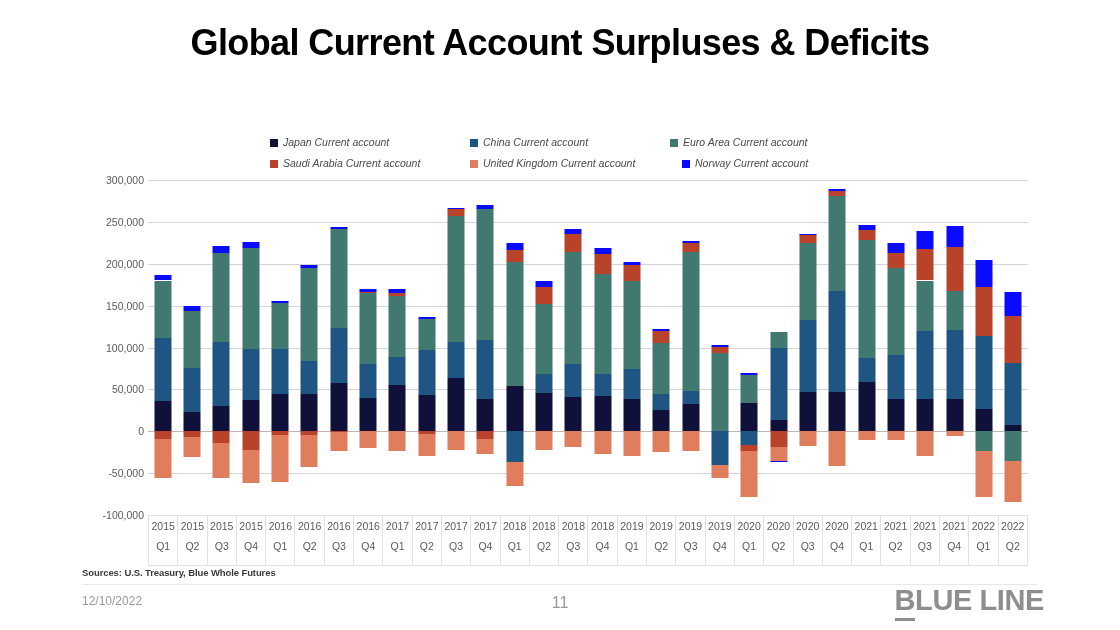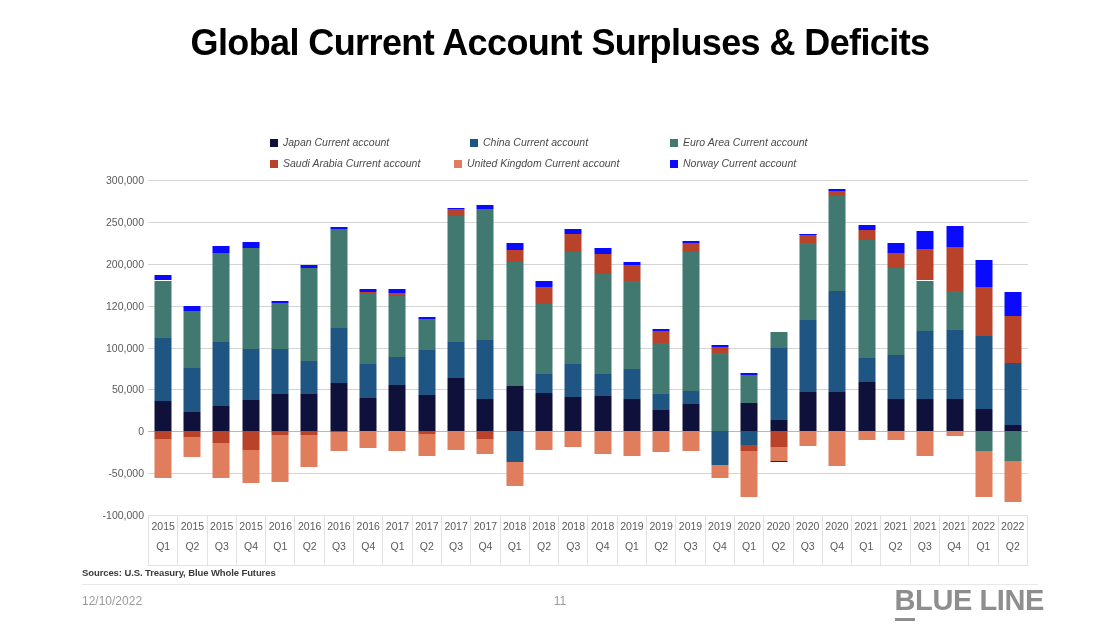--- a/index.html
+++ b/index.html
@@ -89,21 +89,21 @@
   }
   .footrule{
     position:absolute;left:82px;right:82px;top:584px;height:1px;background:#e8e8e8;
   }
   .fdate{
     position:absolute;left:82px;top:594px;
     font-size:12px;color:#9a9a9a;
   }
   .fpage{
     position:absolute;left:0;right:0;top:594px;text-align:center;
-    font-size:12px;color:#9a9a9a;
+    font-size:16px;color:#9a9a9a;
   }
   .brand{
     position:absolute;right:76px;top:584px;
     font-size:29px;color:#8e8e8e;letter-spacing:-0.4px;
     display:flex;align-items:baseline;
   }
   .brand-b{font-weight:bold;border-bottom:3px solid #8e8e8e;padding-bottom:1px;}
   .brand-bold{font-weight:bold;}
   .brand-light{font-weight:normal;margin-left:9px;}
 </style>
@@ -127,37 +127,37 @@
         <div class="legend-item" style="position: absolute; left: 400px;">
           <span class="legend-swatch" style="background: rgb(65, 120, 111);"></span>
           <span class="legend-label">Euro Area Current account</span>
         </div>
       </div>
     <div class="legend-row" id="legend-row-2" style="position: relative; text-align: right;">
         <div class="legend-item" style="position: absolute; left: 0px;">
           <span class="legend-swatch" style="background: rgb(184, 67, 42);"></span>
           <span class="legend-label">Saudi Arabia Current account</span>
         </div>
-        <div class="legend-item" style="position: absolute; left: 184px;">
+        <div class="legend-item" style="position: absolute; left: 200px;">
           <span class="legend-swatch" style="background: rgb(224, 125, 93);"></span>
           <span class="legend-label">United Kingdom Current account</span>
         </div>
-        <div class="legend-item" style="position: absolute; left: 400px;">
+        <div class="legend-item" style="position: absolute; left: 412px;">
           <span class="legend-swatch" style="background: rgb(10, 10, 255);"></span>
           <span class="legend-label">Norway Current account</span>
         </div>
       </div>
   </div>
 
   <div class="plot-wrap">
     <div class="ylabels" id="ylabels">
         <div class="ylabel" style="top: 5px;">300,000</div>
         <div class="ylabel" style="top: 46.875px; text-align: right;">250,000</div>
         <div class="ylabel" style="top: 88.75px;">200,000</div>
-        <div class="ylabel" style="top: 130.625px;">120,000</div>
+        <div class="ylabel" style="top: 130.625px;">150,000</div>
         <div class="ylabel" style="top: 172.5px;">100,000</div>
         <div class="ylabel" style="top: 214.375px;">50,000</div>
         <div class="ylabel" style="top: 256.25px;">0</div>
         <div class="ylabel" style="top: 298.125px;">-50,000</div>
         <div class="ylabel" style="top: 340px;">-100,000</div>
       </div>
     <div class="plot" id="plot">
         <div class="gridline" style="top: 335px;"></div>
         <div class="gridline" style="top: 293.125px;"></div>
         <div class="zeroline" style="top: 251.25px;"></div>

